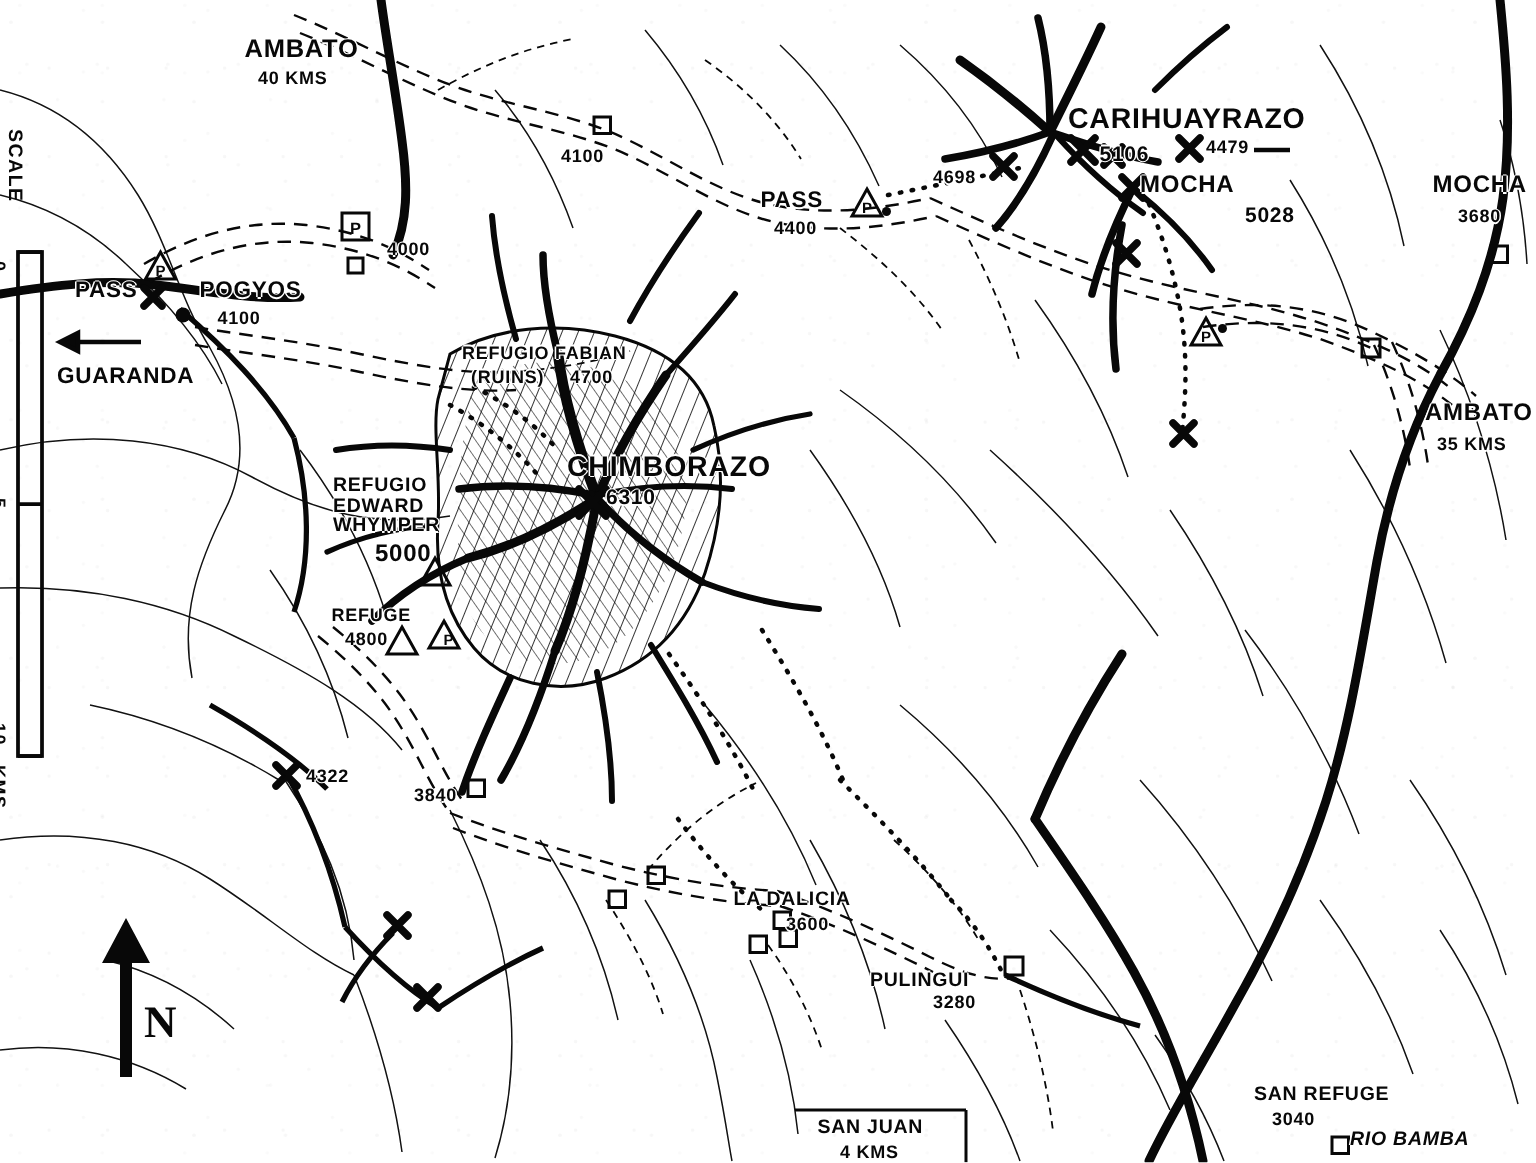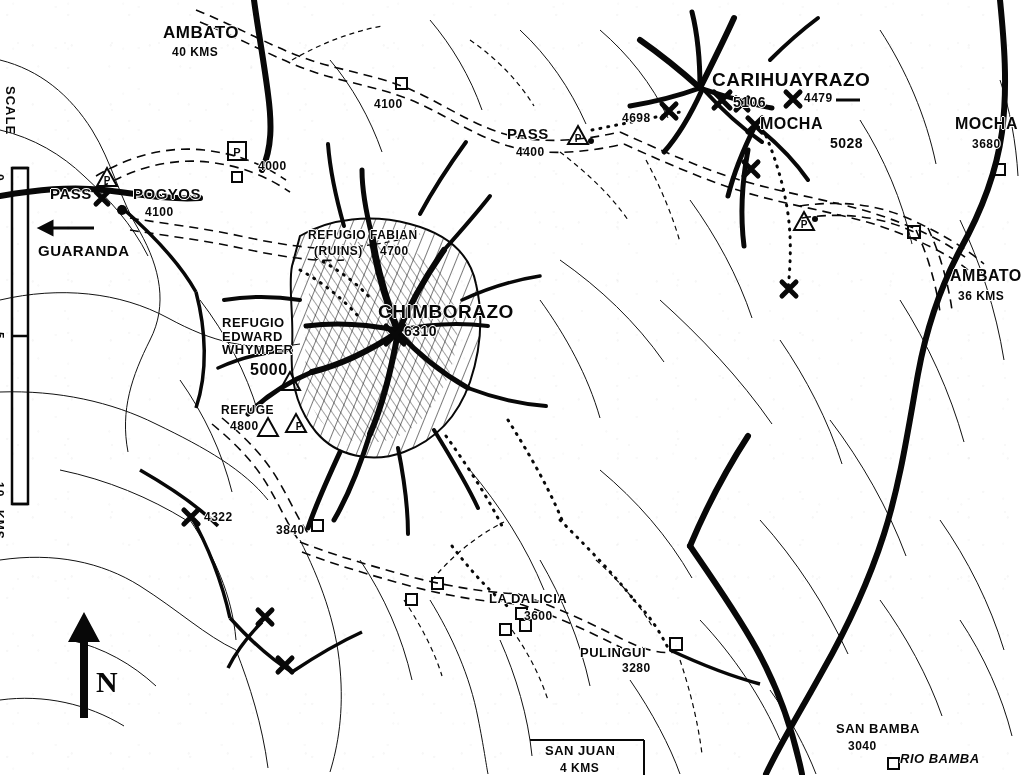--- a/index.html
+++ b/index.html
@@ -363,36 +363,36 @@
   <div class="lbl small" style="left:204px; top:511px;">4322</div>
   <div class="lbl small" style="left:374px; top:98px;">4100</div>
   <div class="lbl small" style="left:258px; top:160px;">4000</div>
   <div class="lbl small" style="left:276px; top:524px;">3840</div>
   <div class="lbl small" style="left:524px; top:610px;">3600</div>
 
   <div class="lbl mid" style="left:163px; top:24px; font-size:17px;">AMBATO</div>
   <div class="lbl small" style="left:172px; top:46px;">40 KMS</div>
 
   <div class="lbl mid" style="left:950px; top:268px; font-size:16px;">AMBATO</div>
-  <div class="lbl small" style="left:958px; top:290px;">36 KMS</div>
+  <div class="lbl small" style="left:958px; top:290px;">35 KMS</div>
 
   <div class="lbl mid" style="left:955px; top:116px; font-size:16px;">MOCHA</div>
   <div class="lbl small" style="left:972px; top:138px;">3680</div>
 
   <div class="lbl mid" style="left:133px; top:186px; font-size:15px;">POGYOS</div>
   <div class="lbl small" style="left:145px; top:206px;">4100</div>
 
   <div class="lbl mid" style="left:38px; top:243px; font-size:15px;">GUARANDA</div>
 
   <div class="lbl small" style="left:489px; top:592px; font-size:13px;">LA DALICIA</div>
 
   <div class="lbl small" style="left:580px; top:646px; font-size:13px;">PULINGUI</div>
   <div class="lbl small" style="left:622px; top:662px;">3280</div>
 
-  <div class="lbl small" style="left:836px; top:722px; font-size:13px;">SAN BAMBA</div>
+  <div class="lbl small" style="left:836px; top:722px; font-size:13px;">SAN REFUGE</div>
   <div class="lbl small" style="left:848px; top:740px;">3040</div>
 
   <div class="lbl small" style="left:900px; top:752px; font-size:13px;font-style:italic;">RIO BAMBA</div>
 
   <div class="lbl small" style="left:545px; top:744px; font-size:13px;">SAN JUAN</div>
   <div class="lbl small" style="left:560px; top:762px;">4 KMS</div>
 
   <div class="lbl mid" style="left:507px; top:126px; font-size:15px;">PASS</div>
   <div class="lbl small" style="left:516px; top:146px;">4400</div>
 

